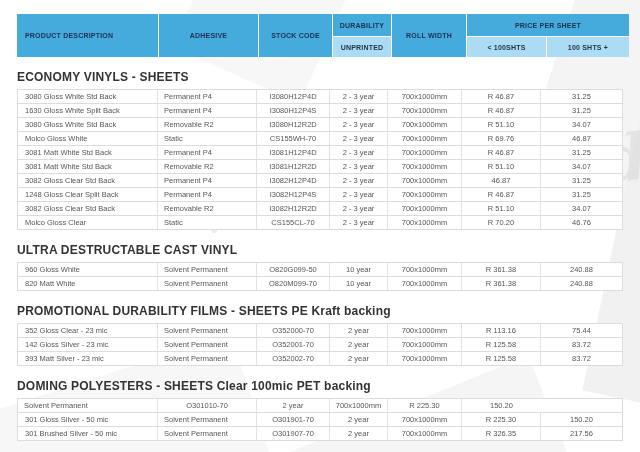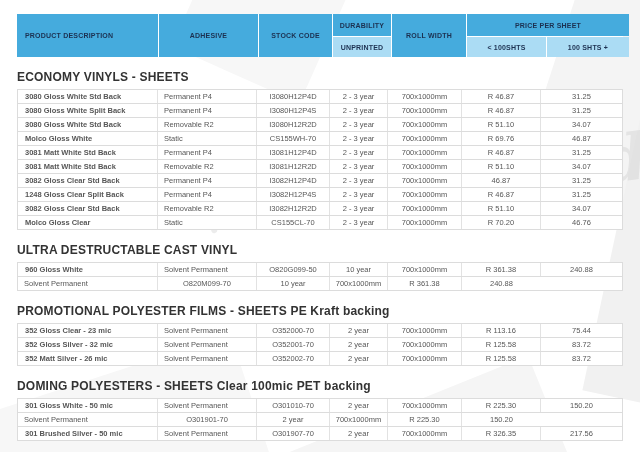--- a/index.html
+++ b/index.html
@@ -75,21 +75,21 @@
     border-bottom:1px solid #dcdcdc;
     background:#ffffff;
   }
   .tcell {
     font-size:7.5px; color:#575757;
     display:flex; align-items:center; justify-content:center;
     border-right:1px solid #e2e2e2;
     overflow:hidden; white-space:nowrap;
   }
   .tcell:last-child { border-right:none; }
-  .tcell.c-desc { justify-content:flex-start; padding-left:7px;font-weight:bold; }
+  .tcell.c-desc { justify-content:flex-start; padding-left:7px; }
   .tcell.c-adh  { justify-content:flex-start; padding-left:6px; }
 
   
   .footer {
     display:flex; justify-content:space-between;
     width:606px; margin-top:13px;
     font-size:7px; font-weight:bold; color:#3a3a3a;
     letter-spacing:0.2px;
   }
 </style>
@@ -126,21 +126,21 @@
           <div class="trow">
             <div class="tcell c-desc">3080 Gloss White Std Back</div>
             <div class="tcell c-adh">Permanent P4</div>
             <div class="tcell">I3080H12P4D</div>
             <div class="tcell">2 - 3 year</div>
             <div class="tcell">700x1000mm</div>
             <div class="tcell">R 46.87</div>
             <div class="tcell">31.25</div>
           </div>
           <div class="trow">
-            <div class="tcell c-desc">3080 Gloss White Split Back</div>
+            <div class="tcell c-desc">1630 Gloss White Split Back</div>
             <div class="tcell c-adh">Permanent P4</div>
             <div class="tcell">I3080H12P4S</div>
             <div class="tcell">2 - 3 year</div>
             <div class="tcell">700x1000mm</div>
             <div class="tcell">R 46.87</div>
             <div class="tcell">31.25</div>
           </div>
           <div class="trow">
             <div class="tcell c-desc">3080 Gloss White Std Back</div>
             <div class="tcell c-adh">Removable R2</div>
@@ -219,70 +219,71 @@
           <div class="trow">
             <div class="tcell c-desc">960 Gloss White</div>
             <div class="tcell c-adh">Solvent Permanent</div>
             <div class="tcell">O820G099-50</div>
             <div class="tcell">10 year</div>
             <div class="tcell">700x1000mm</div>
             <div class="tcell">R 361.38</div>
             <div class="tcell">240.88</div>
           </div>
           <div class="trow">
+            <div class="tcell c-desc">820 Matt White</div>
             <div class="tcell c-adh">Solvent Permanent</div>
             <div class="tcell">O820M099-70</div>
             <div class="tcell">10 year</div>
             <div class="tcell">700x1000mm</div>
             <div class="tcell">R 361.38</div>
             <div class="tcell">240.88</div>
           </div>
         </div>
-        <div class="section-heading">PROMOTIONAL POLYESTER FILMS - SHEETS PE Kraft backing</div>
+        <div class="section-heading">PROMOTIONAL DURABILITY FILMS - SHEETS PE Kraft backing</div>
         <div class="rows">
           <div class="trow">
             <div class="tcell c-desc">352 Gloss Clear - 23 mic</div>
             <div class="tcell c-adh">Solvent Permanent</div>
             <div class="tcell">O352000-70</div>
             <div class="tcell">2 year</div>
             <div class="tcell">700x1000mm</div>
             <div class="tcell">R 113.16</div>
             <div class="tcell">75.44</div>
           </div>
           <div class="trow">
-            <div class="tcell c-desc">352 Gloss Silver - 32 mic</div>
+            <div class="tcell c-desc">142 Gloss Silver - 23 mic</div>
             <div class="tcell c-adh">Solvent Permanent</div>
             <div class="tcell">O352001-70</div>
             <div class="tcell">2 year</div>
             <div class="tcell">700x1000mm</div>
             <div class="tcell">R 125.58</div>
             <div class="tcell">83.72</div>
           </div>
           <div class="trow">
-            <div class="tcell c-desc">352 Matt Silver - 26 mic</div>
+            <div class="tcell c-desc">393 Matt Silver - 23 mic</div>
             <div class="tcell c-adh">Solvent Permanent</div>
             <div class="tcell">O352002-70</div>
             <div class="tcell">2 year</div>
             <div class="tcell">700x1000mm</div>
             <div class="tcell">R 125.58</div>
             <div class="tcell">83.72</div>
           </div>
         </div>
         <div class="section-heading">DOMING POLYESTERS - SHEETS Clear 100mic PET backing</div>
         <div class="rows">
           <div class="trow">
-            <div class="tcell c-desc">301 Gloss White - 50 mic</div>
             <div class="tcell c-adh">Solvent Permanent</div>
             <div class="tcell">O301010-70</div>
             <div class="tcell">2 year</div>
             <div class="tcell">700x1000mm</div>
             <div class="tcell">R 225.30</div>
             <div class="tcell">150.20</div>
           </div>
           <div class="trow">
+            <div class="tcell c-desc">301 Gloss Silver - 50 mic</div>
             <div class="tcell c-adh">Solvent Permanent</div>
             <div class="tcell">O301901-70</div>
             <div class="tcell">2 year</div>
             <div class="tcell">700x1000mm</div>
             <div class="tcell">R 225.30</div>
             <div class="tcell">150.20</div>
           </div>
           <div class="trow">
             <div class="tcell c-desc">301 Brushed Silver - 50 mic</div>
             <div class="tcell c-adh">Solvent Permanent</div>

